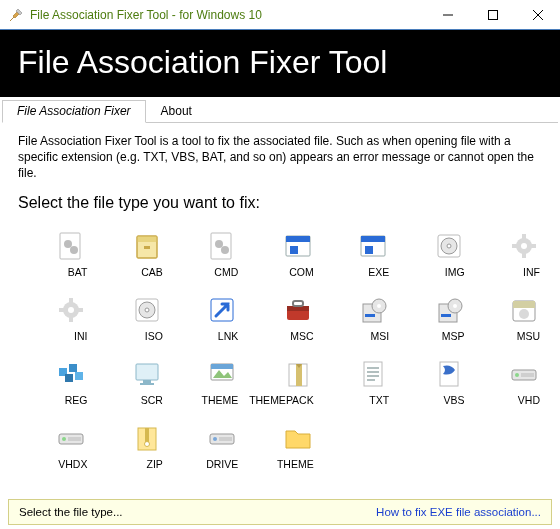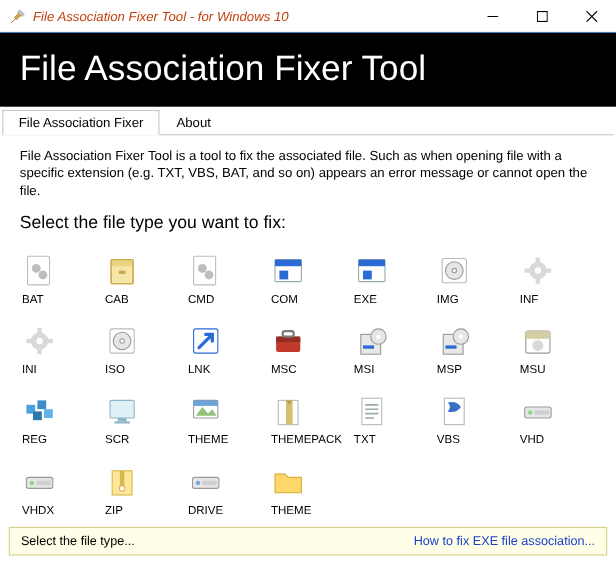--- a/index.html
+++ b/index.html
@@ -1,34 +1,34 @@
 <!DOCTYPE html>
 <html><head>
 <meta charset="utf-8">
 <style>
   * { box-sizing: border-box; margin: 0; padding: 0; }
   body { font-family: "Segoe UI", Tahoma, sans-serif; background: #fff; width: 560px; height: 529px; overflow: hidden; }
   .titlebar { display: flex; align-items: center; height: 30px; border-bottom: 1px solid #4a7dbb; padding: 0 0 0 8px; background: #fff; }
   .titlebar .ticon { width: 16px; height: 16px; margin-right: 6px; }
-  .titlebar .title { font-size: 12px; flex: 1; color: #c2410c; font-style: italic; }
+  .titlebar .title { font-size: 12px; flex: 1; color: #4d7c0f; }
   .titlebar .ctrl { width: 45px; height: 30px; display: flex; align-items: center; justify-content: center; font-size: 13px; color: #222; cursor: pointer; }
   .titlebar .ctrl.close { width: 45px; }
   .banner { background: #000; color: #fff; padding: 14px 18px 16px 18px; }
   .banner h1 { font-size: 32px; font-weight: 400; font-family: "Segoe UI Light","Segoe UI",sans-serif; }
   .tabs { display: flex; background: #fff; border-bottom: 1px solid #c9c9c9; margin: 2px 2px 0 2px; }
   .tab { padding: 3px 14px 4px 14px; font-size: 12px; border: 1px solid transparent; border-bottom: none; position: relative; top: 1px; cursor: pointer; color: #000; }
-  .tab.active { background: #fff; border-color: #c9c9c9; border-bottom: 1px solid #fff; }
+  .tab.active { background: #fff; border-color: #c9c9c9; border-bottom: 1px solid #fff; font-style: italic; }
   .content { padding: 10px 18px 8px 18px; }
   .desc { font-size: 12px; color: #000; line-height: 1.35; }
   .prompt { font-size: 16px; margin-top: 12px; }
   .grid { display: grid; grid-template-columns: repeat(7, 1fr); gap: 12px 4px; margin-top: 16px; }
-  .item { display: flex; flex-direction: column; align-items: flex-start; cursor: pointer; padding: 2px; }
+  .item { display: flex; flex-direction: column; align-items: flex-end; cursor: pointer; padding: 2px; }
   .item .ic { width: 32px; height: 32px; display: flex; align-items: center; justify-content: center; }
   .item .lbl { font-size: 10.5px; margin-top: 4px; color: #000; text-align: center; }
-  .statusbar { position: absolute; left: 8px; right: 8px; bottom: 24px; border: 1px solid #d4d088; background: #feffe6; display: flex; justify-content: space-between; align-items: center; padding: 6px 10px; font-size: 11.5px; }
+  .statusbar { position: absolute; left: 8px; right: 8px; bottom: 4px; border: 1px solid #d4d088; background: #feffe6; display: flex; justify-content: space-between; align-items: center; padding: 6px 10px; font-size: 11.5px; }
   .statusbar .link { color: #1a3fcf; cursor: pointer; }
   svg { display: block; }
 </style>
 </head>
 <body>
 
 <div class="titlebar">
   <span class="ticon">
     <svg width="16" height="16" viewBox="0 0 16 16">
         <path d="M2 14 L6 10 L5 9 L9 5 L11 7 L7 11 L6 10 L2 14 Z" fill="#d8a34a" stroke="#a37420" stroke-width="0.6"></path>

